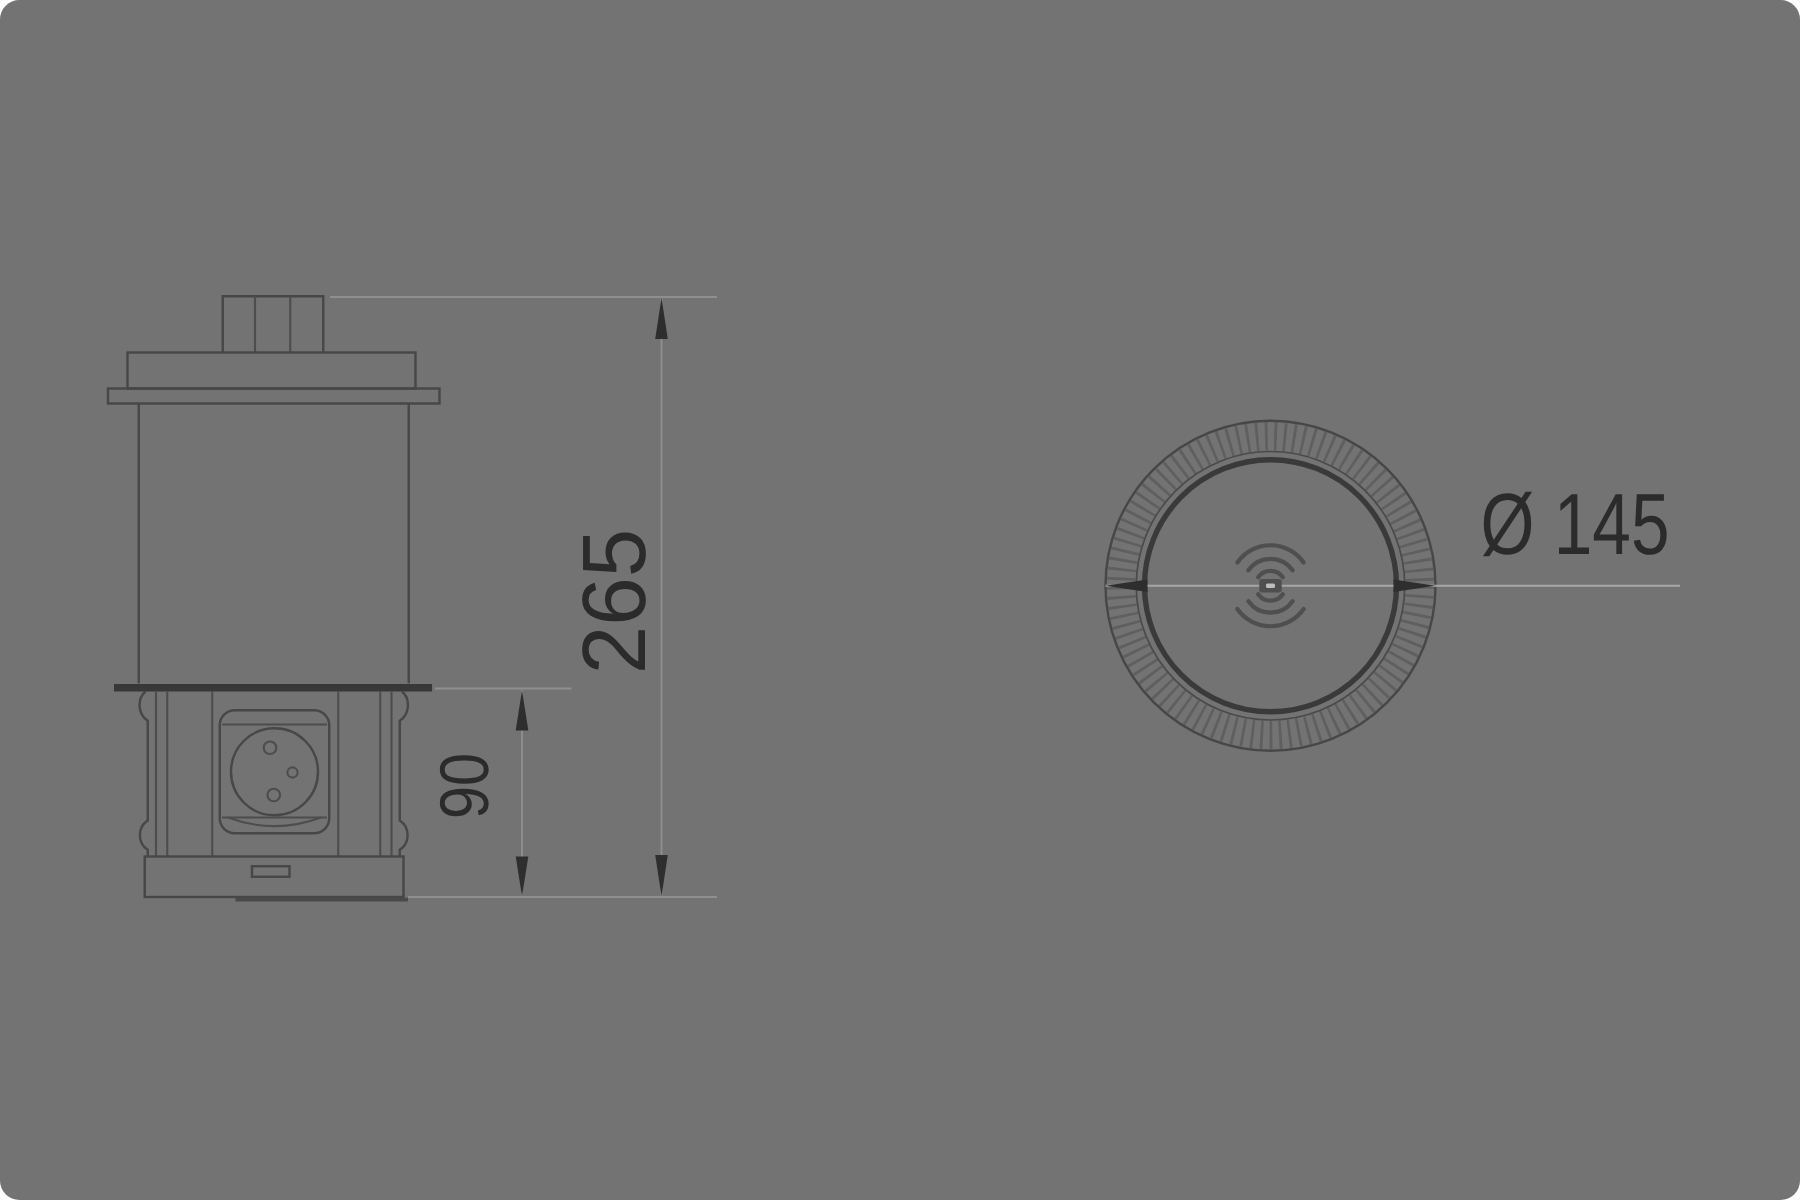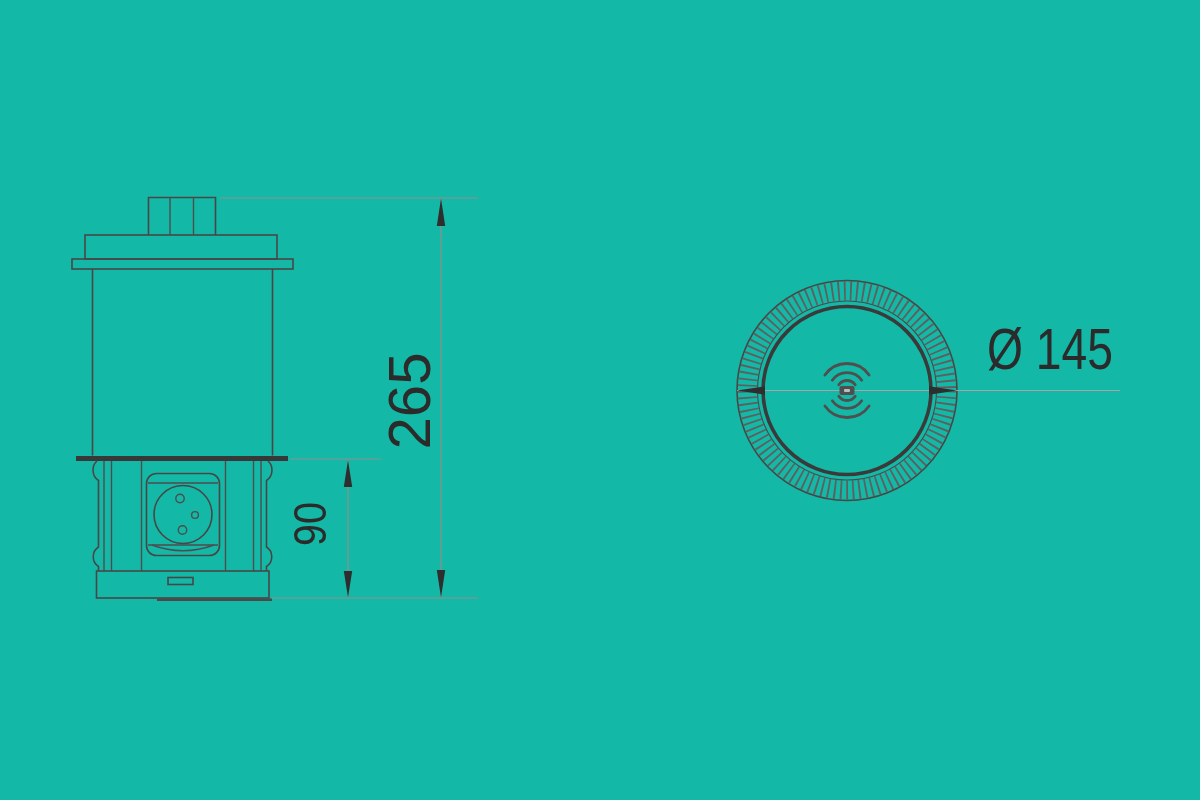--- a/index.html
+++ b/index.html
@@ -4,23 +4,24 @@
 <style>
   html, body {
     margin: 0;
     padding: 0;
     background: #ffffff;
   }
   .frame {
     position: relative;
     width: 1200px;
     height: 800px;
-    background: #14b8a6;
+    background: #737373;
     overflow: hidden;
     font-family: "Liberation Sans", sans-serif;
+    border-radius: 13px;
   }
   svg.drawing {
     position: absolute;
     inset: 0;
     display: block;
   }
   .obj {
     stroke: #474747;
     stroke-width: 1.6;
     fill: none;

